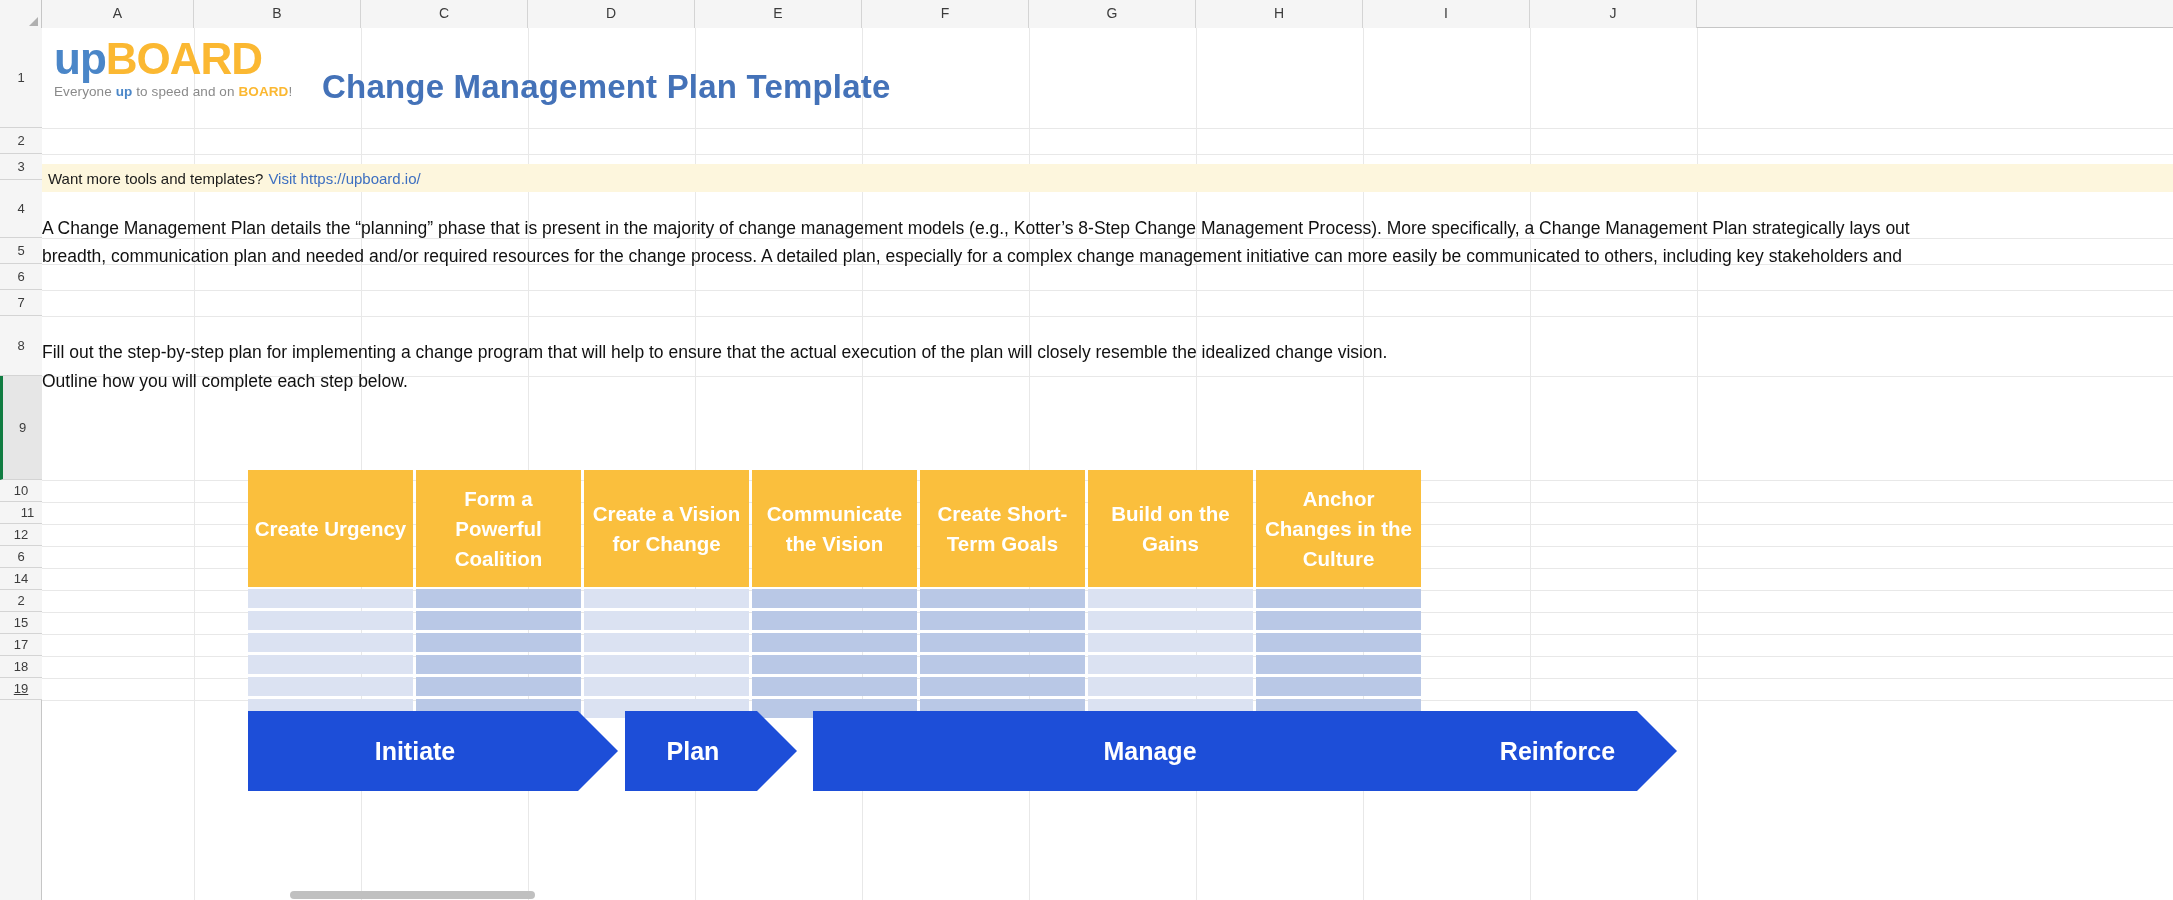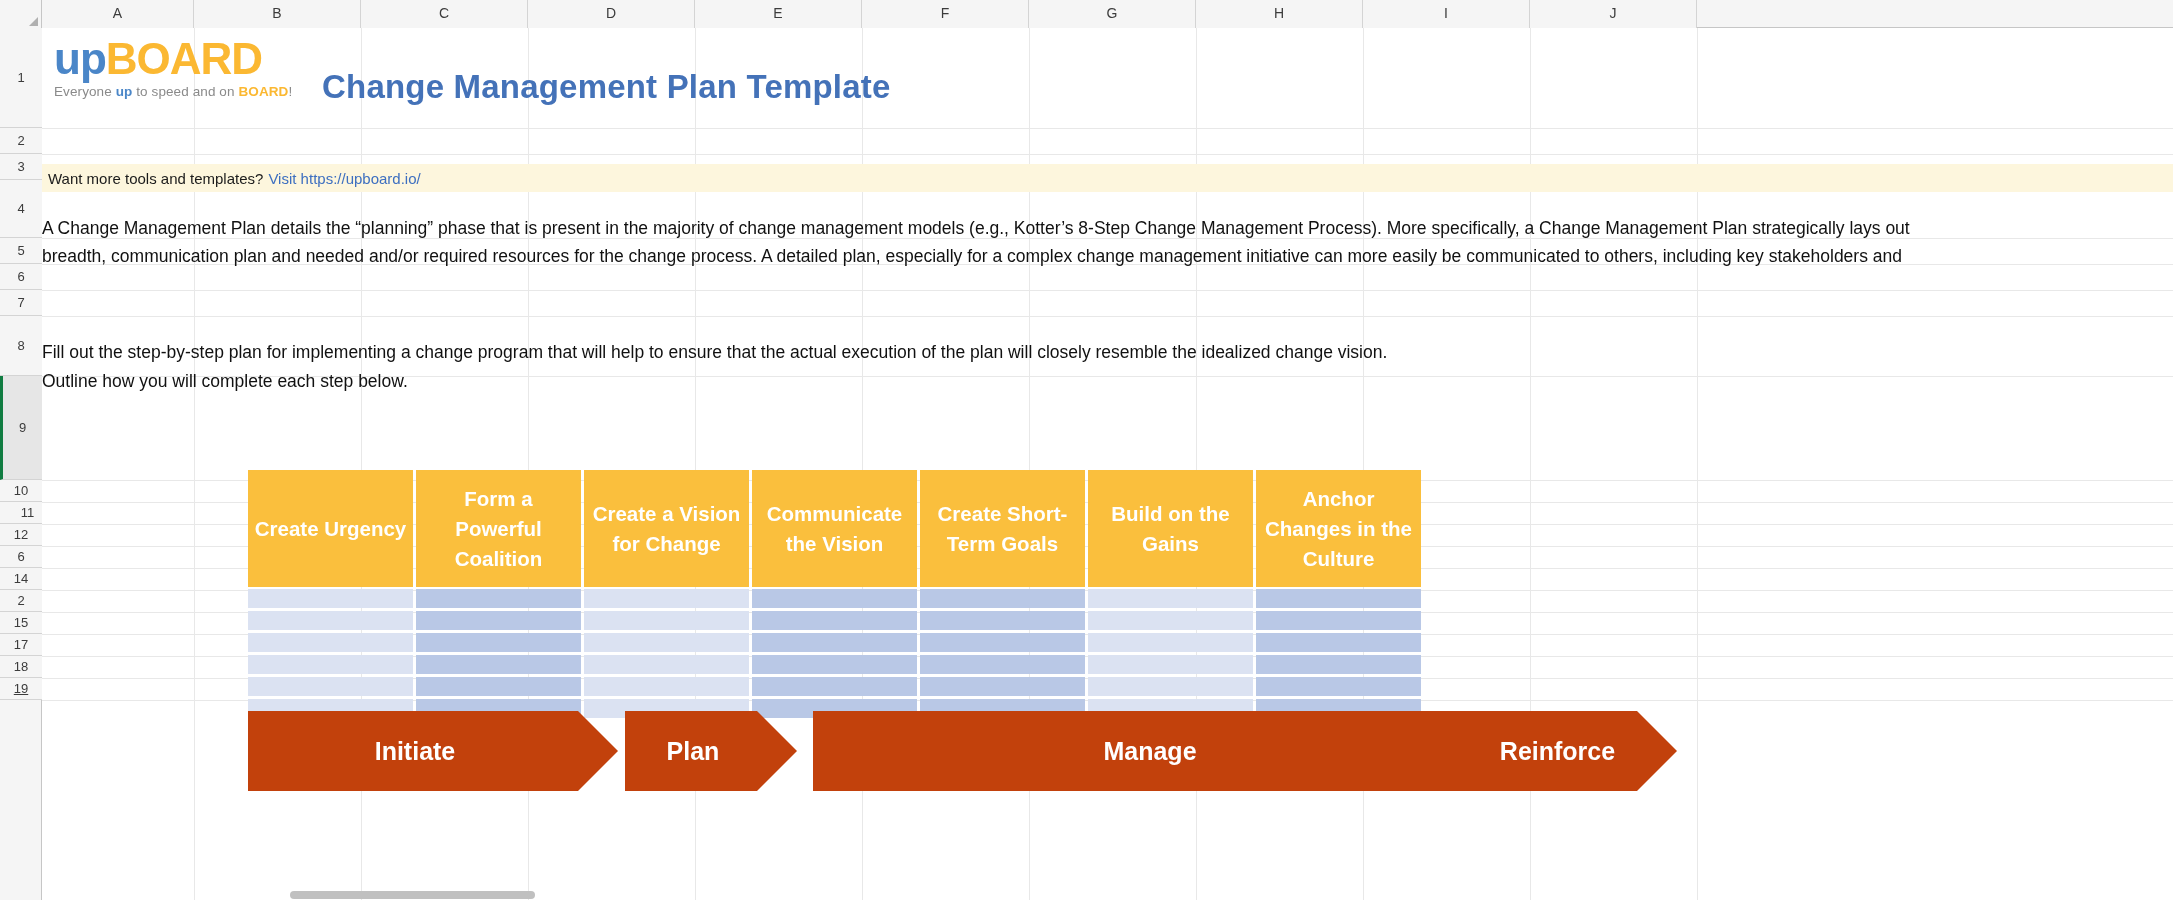--- a/index.html
+++ b/index.html
@@ -222,21 +222,21 @@
   
   #phases {
     position: absolute;
     left: 206px; top: 683px;
     height: 80px;
   }
   .phase {
     position: absolute;
     top: 0;
     height: 80px;
-    background: #c2410c;
+    background: #1d4ed8;
     color: #ffffff;
     font-size: 25px;
     font-weight: bold;
     display: flex;
     align-items: center;
     justify-content: center;
     clip-path: polygon(0 0, calc(100% - 40px) 0, 100% 50%, calc(100% - 40px) 100%, 0 100%);
     text-align: center;
   }
   .phase-label { transform: translateX(-18px); }

